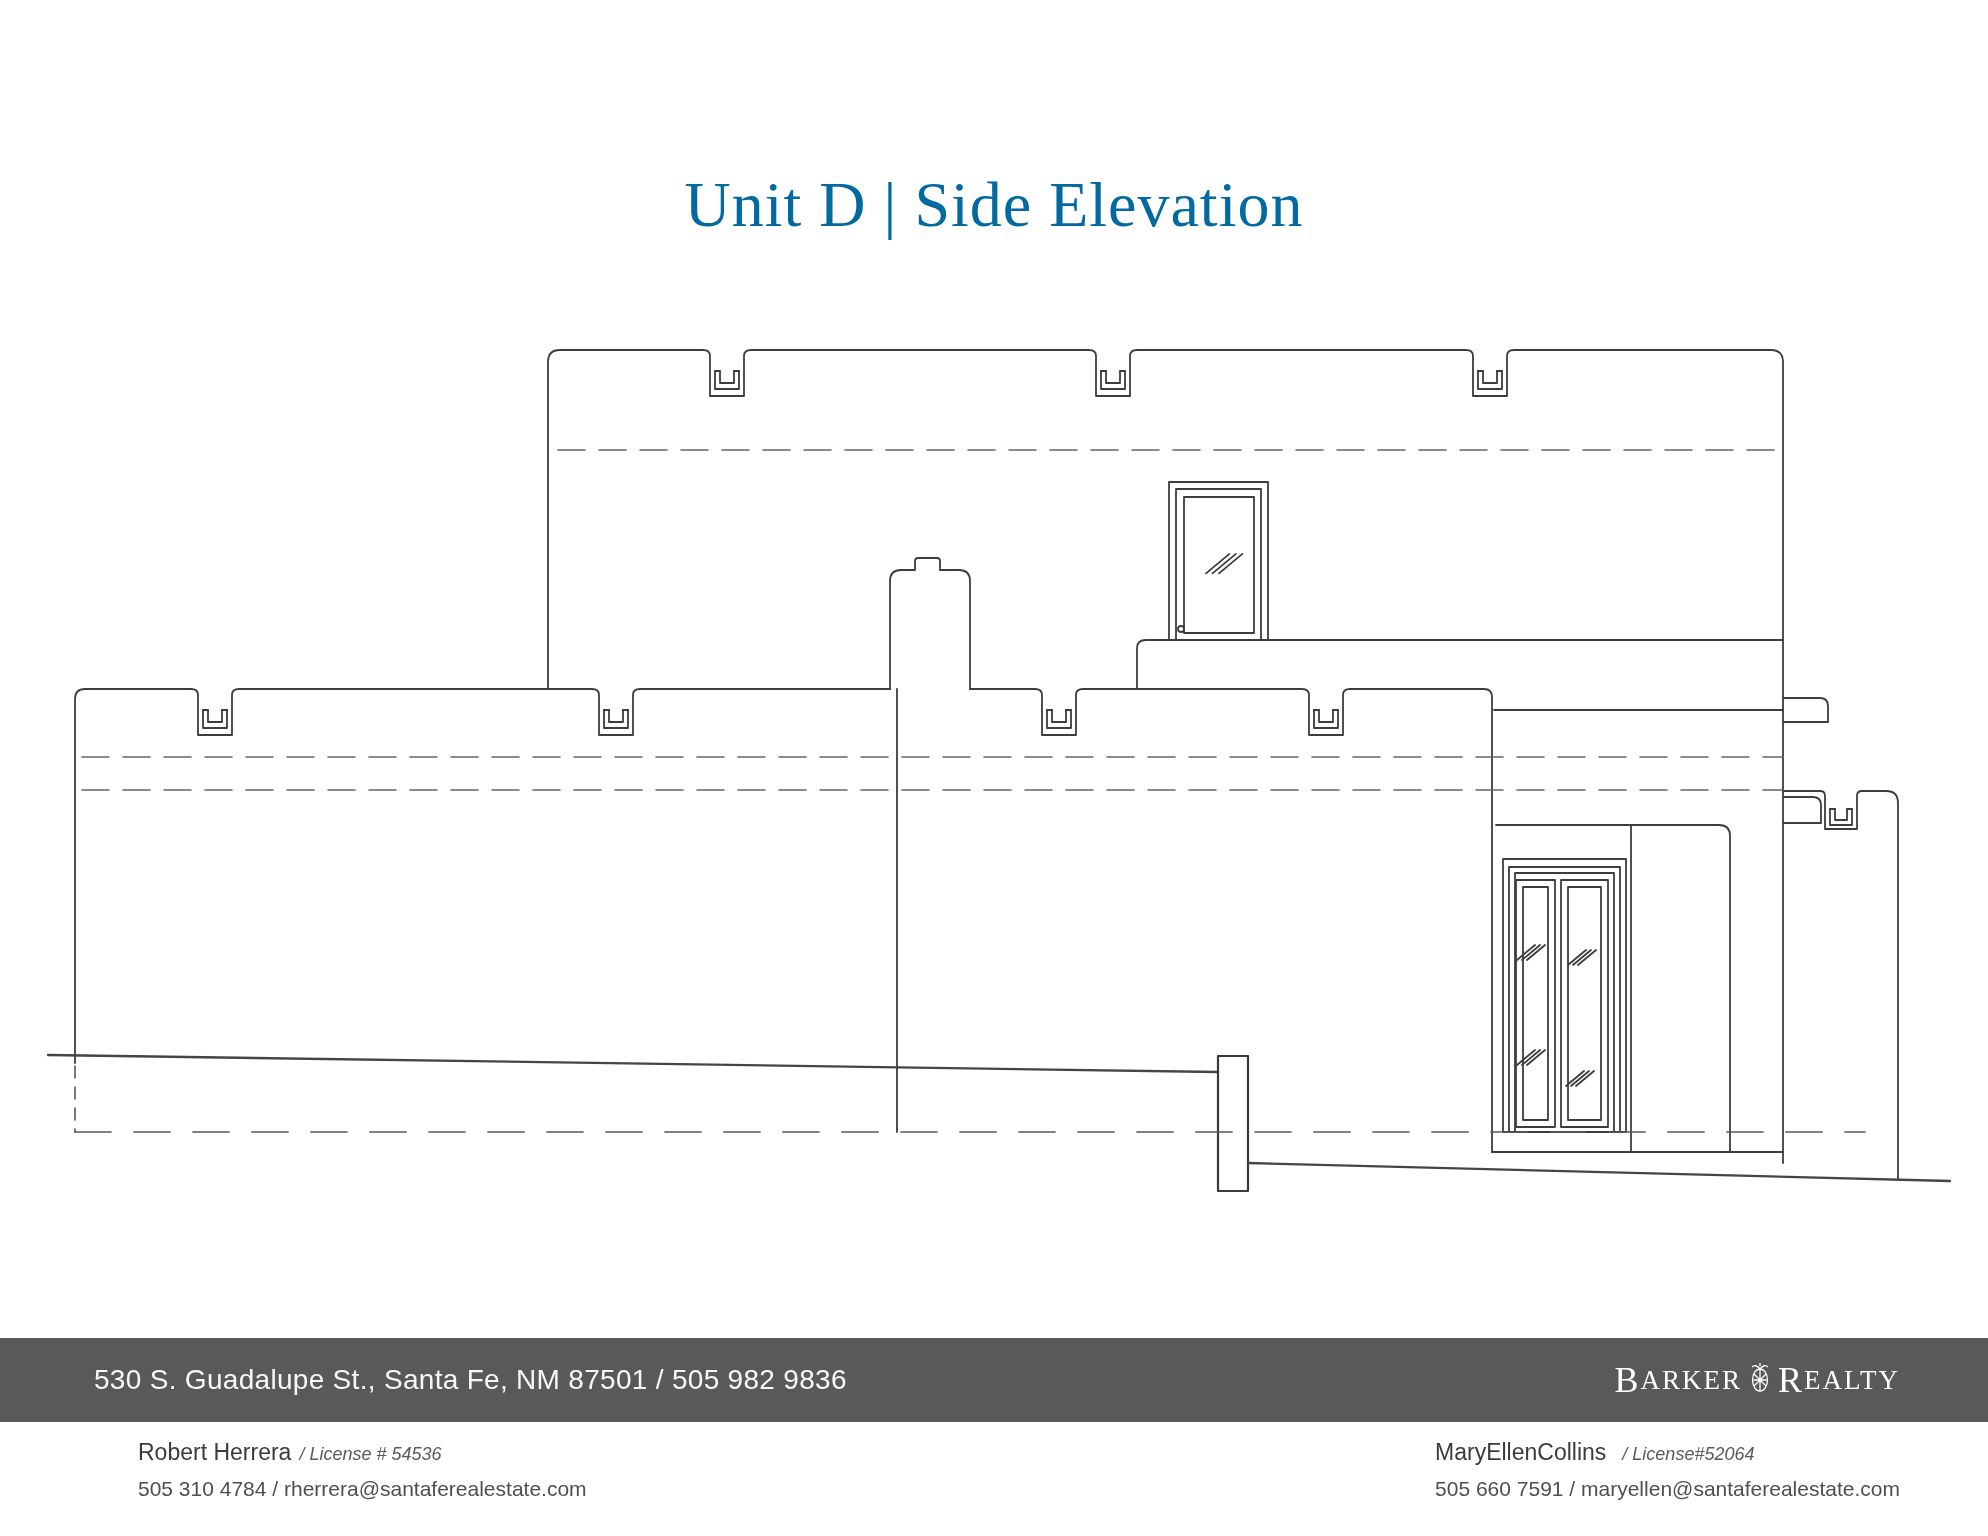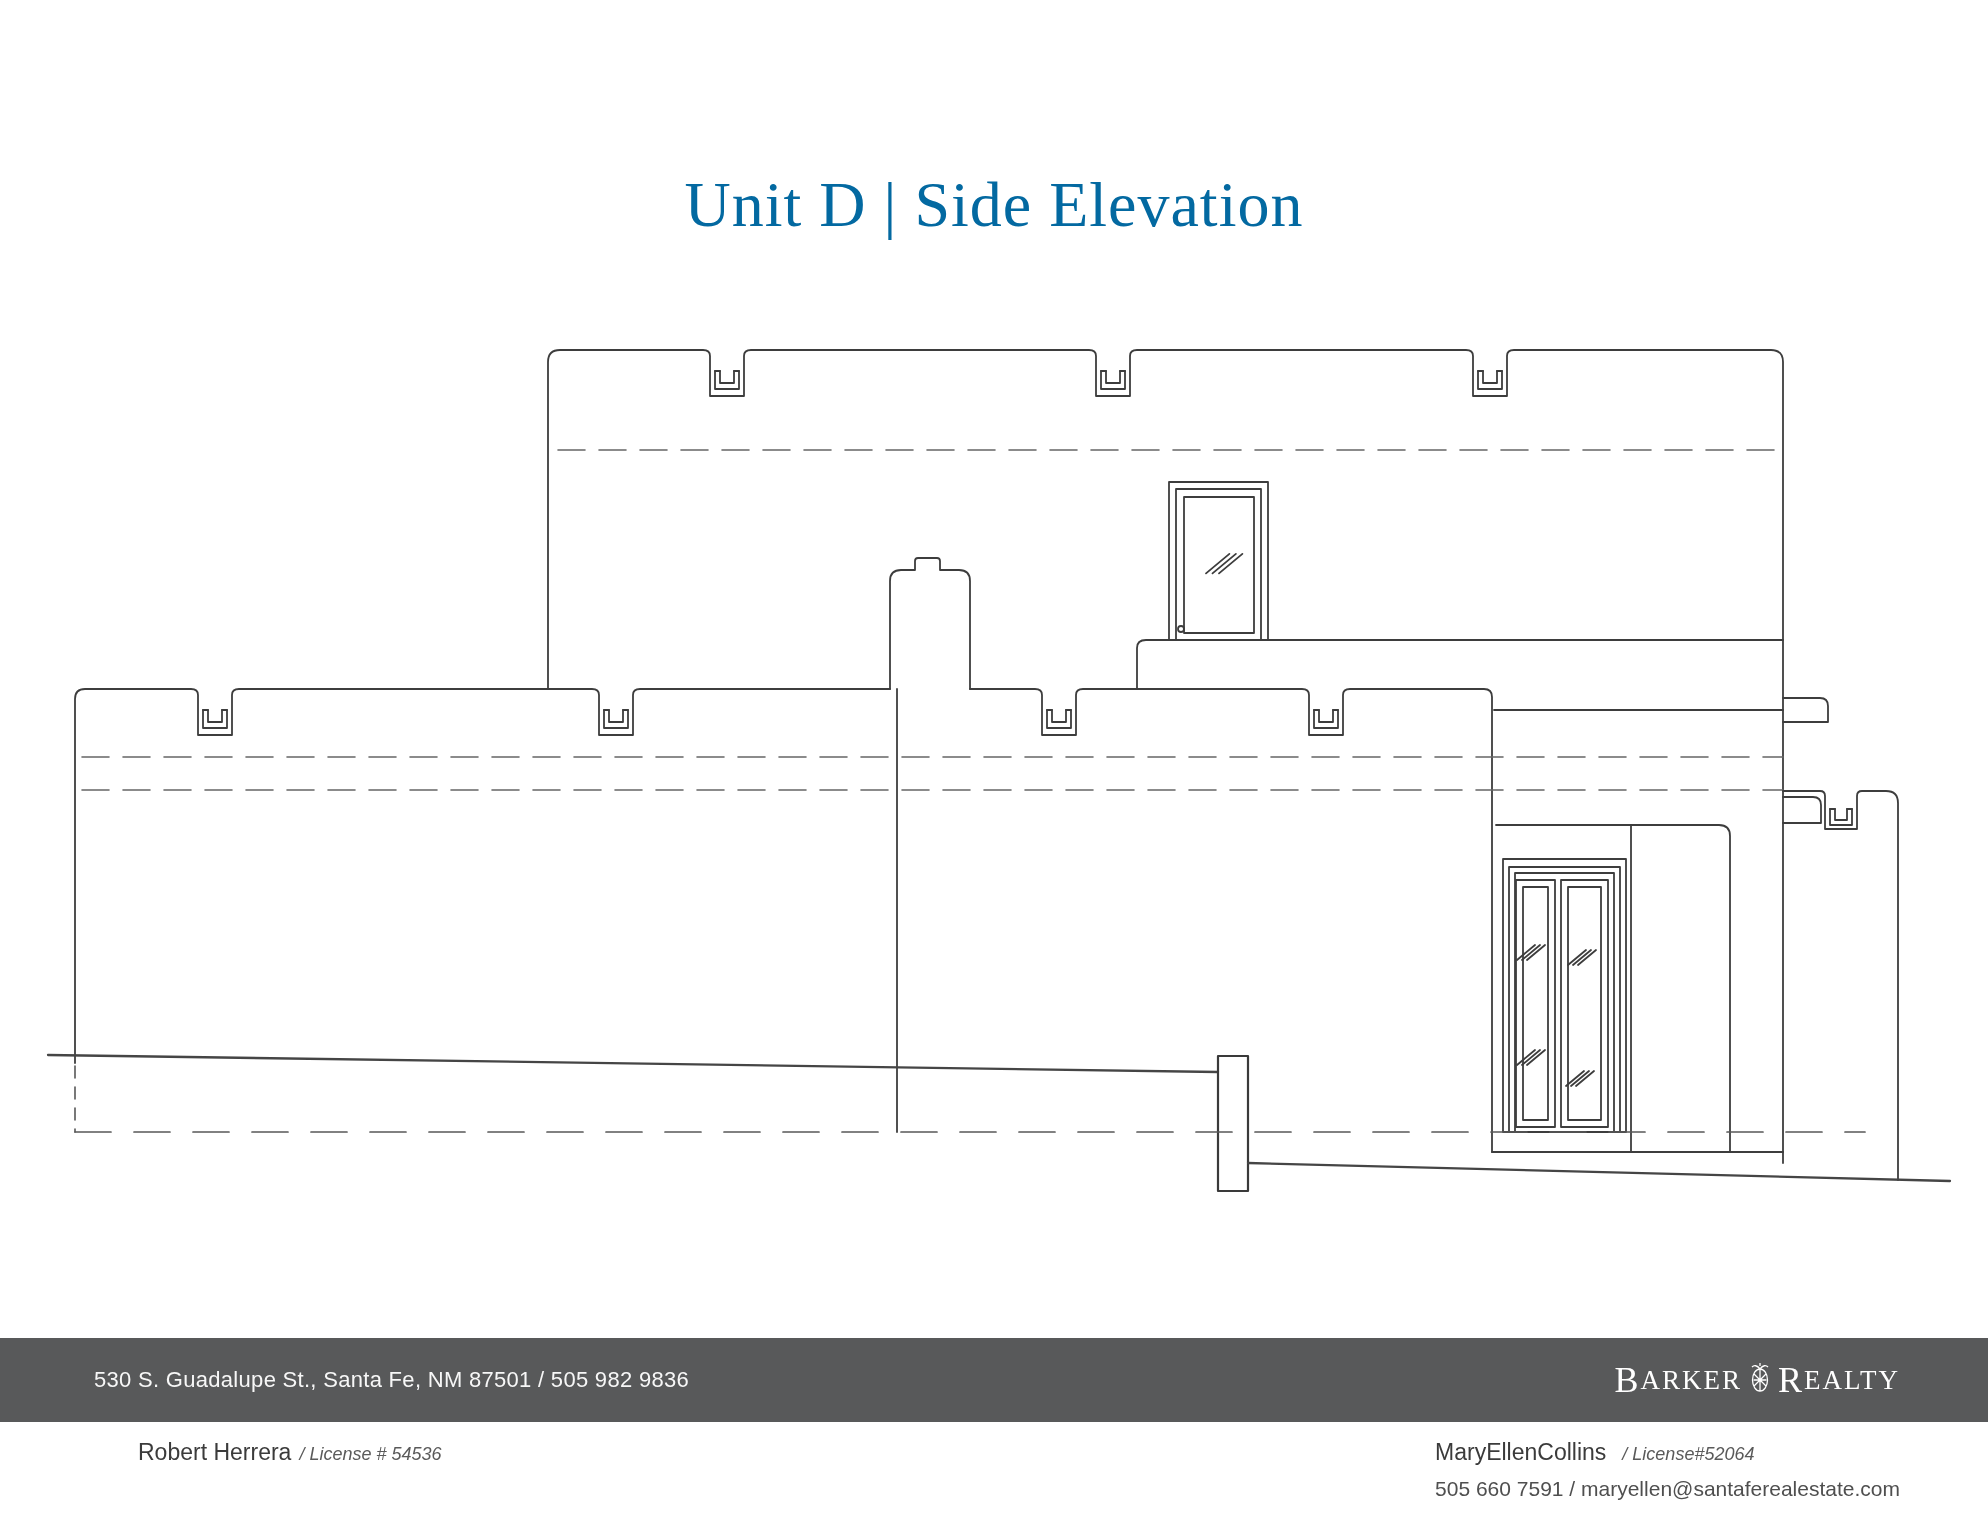--- a/index.html
+++ b/index.html
@@ -18,21 +18,21 @@
   .dashlong{stroke:#585858 !important;stroke-width:1.7 !important;stroke-dasharray:36 23;}
   .dashshort{stroke:#585858 !important;stroke-width:1.6 !important;stroke-dasharray:12 9;}
   .thin{stroke-width:1.1 !important;}
   .grade{stroke-width:2.3 !important;stroke:#454545 !important;}
   .post{stroke-width:2.2 !important;stroke:#3a3a3a !important;}
 
   .footer-bar{
     position:absolute;left:0;top:1338px;width:100%;height:84px;
     background:var(--bar);display:flex;align-items:center;justify-content:space-between;
   }
-  .bar-address{color:var(--barText);font-size:22px;letter-spacing:.3px;margin-left:94px;}
+  .bar-address{color:var(--barText);font-size:28px;letter-spacing:.3px;margin-left:94px;}
   .brand{margin-right:88px;display:flex;align-items:center;color:#ffffff;
     font-family:"Liberation Serif", serif;letter-spacing:2px;}
   .brand .word{font-size:27px;}
   .brand .init{font-size:36px;}
   .crest{margin:0 6px;display:inline-block;}
 
   .agents{position:absolute;left:0;top:1436px;width:100%;}
   .agent{position:absolute;top:0;}
   .agent.left{left:94px;text-align:left;margin-left:44px;}
   .agent.right{right:88px;}
@@ -150,20 +150,21 @@
     <span class="init">R</span>
       <span class="word">EALTY</span>
   </div>
 </div>
 
 <div class="agents">
   <div class="agent left">
     <div class="line1">
       <span>Robert Herrera</span><span class="license">/ License # 54536</span>
     </div>
+    <div class="line2">505 310 4784 / rherrera@santaferealestate.com</div>
   </div>
   <div class="agent right">
     <div class="line1">
       <span>MaryEllenCollins</span><span class="license">/ License#52064</span>
     </div>
     <div class="line2">505 660 7591 / maryellen@santaferealestate.com</div>
   </div>
 </div>
 
 </body></html>

